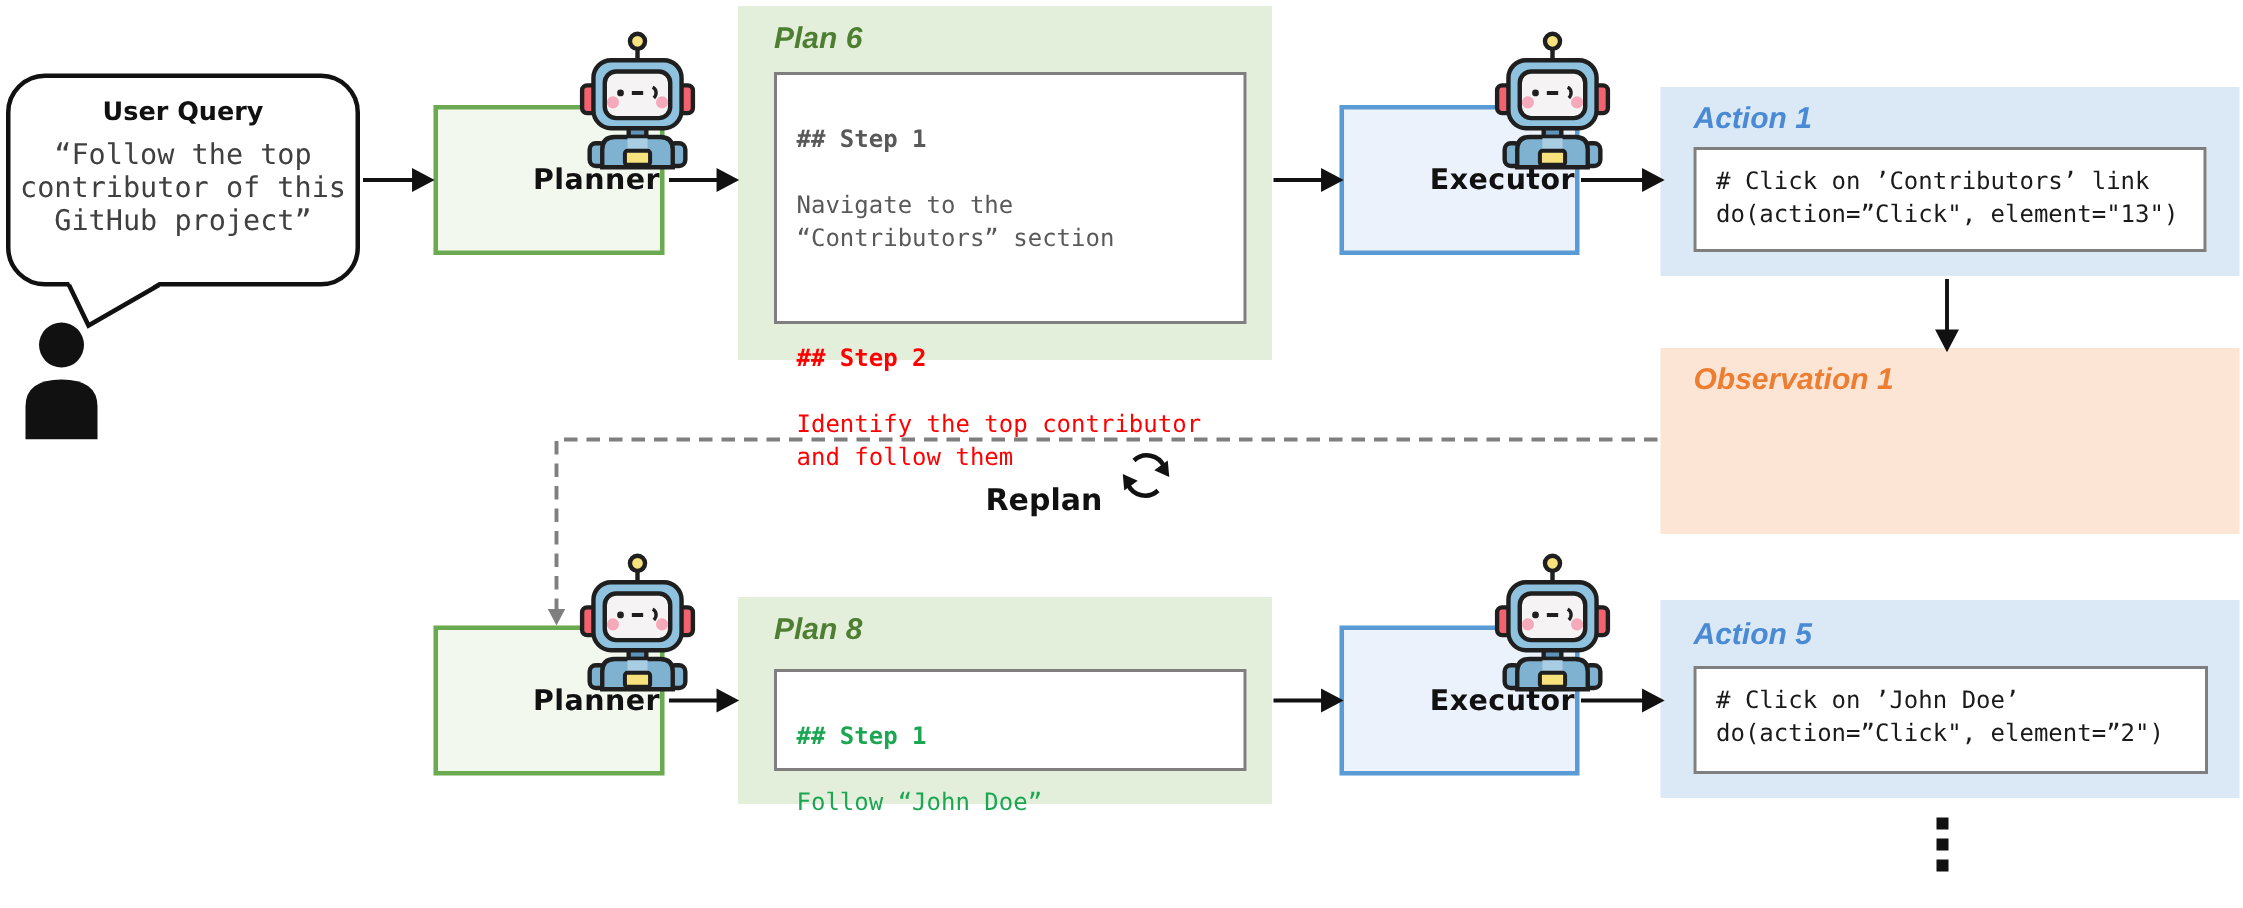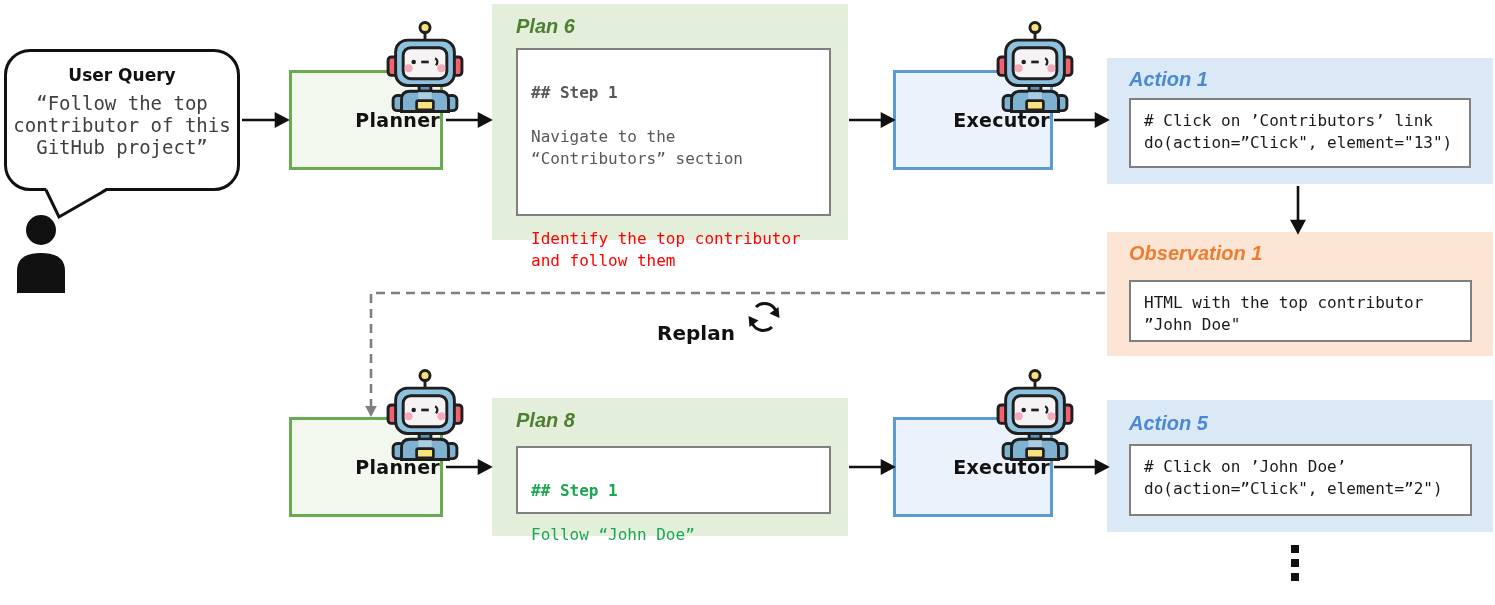--- a/index.html
+++ b/index.html
@@ -126,20 +126,21 @@
     </svg>
   </div>
 
   <div class="abs panel plan-panel" style="left:492px;top:4px;height:236px;">
     <div class="panel-title plan-title" style="margin:11px 0 0 24px;">Plan 6</div>
     <div class="inner-box" style="left:24px;top:44px;width:315px;height:168px;">
       <div class="step-head t-gray">## Step 1</div>
       <div class="t-gray">Navigate to the
 “Contributors” section</div>
       <div class="step-gap"></div>
+      <div class="step-head t-red">## Step 2</div>
       <div class="t-red">Identify the top contributor
 and follow them</div>
     </div>
   </div>
 
   <div class="abs agent-box executor-box" style="left:893px;top:70px;">
     <span class="agent-label">Executor</span>
   </div>
   <div class="abs robot robot-slot" style="left:993px;top:20px;">
     <svg width="84" height="94" viewBox="0 0 100 112">
@@ -166,22 +167,20 @@
   </div>
 
   <div class="abs panel action-panel" style="left:1107px;top:58px;height:126px;">
     <div class="panel-title action-title" style="margin:10px 0 0 22px;">Action 1</div>
     <div class="inner-box" style="left:22px;top:40px;width:342px;height:70px;"># Click on ’Contributors’ link
 do(action=”Click", element="13")</div>
   </div>
 
   <div class="abs panel obs-panel" style="left:1107px;top:232px;height:124px;">
     <div class="panel-title obs-title" style="margin:10px 0 0 22px;">Observation 1</div>
-    <div class="inner-box" style="left:22px;top:48px;width:343px;height:62px;">HTML with the top contributor
-”John Doe"</div>
   </div>
 
   <div class="abs replan-label" style="left:657px;top:321px;">Replan</div>
   <svg class="abs" style="left:744px;top:297px;" width="40" height="40" viewBox="0 0 40 40">
     <path d="M 12 10 A 12.5 12.5 0 0 1 32 14" fill="none" stroke="#111" stroke-width="3"></path>
     <polygon points="34.5,10 35.5,21 25.5,16.5" fill="#111"></polygon>
     <path d="M 28 30 A 12.5 12.5 0 0 1 8 26" fill="none" stroke="#111" stroke-width="3"></path>
     <polygon points="5.5,30 4.5,19 14.5,23.5" fill="#111"></polygon>
   </svg>
 

